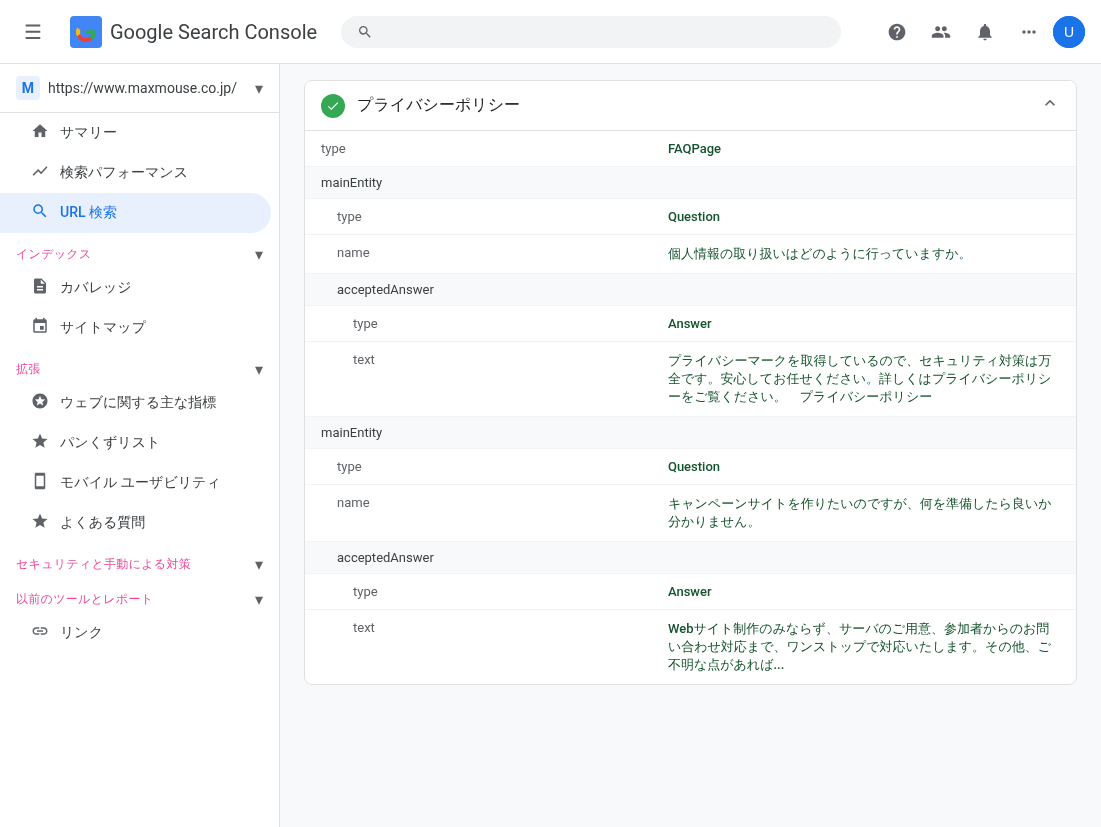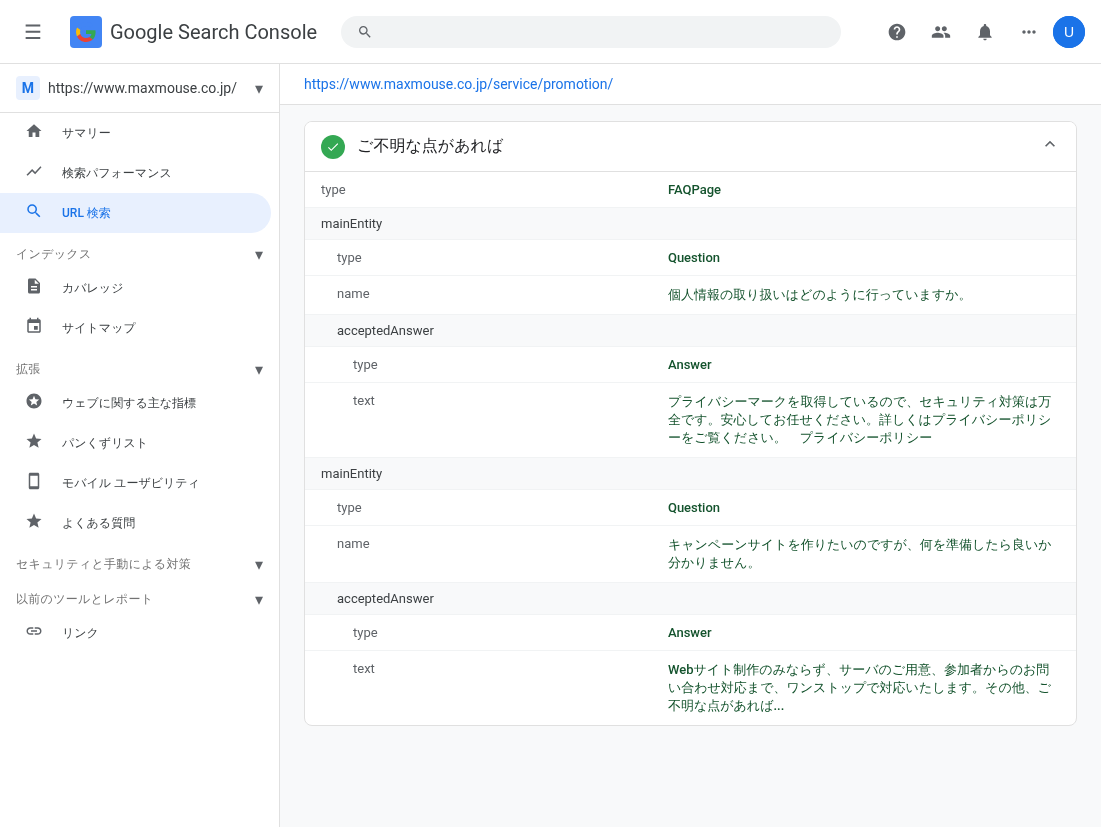--- a/index.html
+++ b/index.html
@@ -134,28 +134,28 @@
       white-space: nowrap;
     }
     .sidebar-property-chevron {
       color: #5f6368;
       font-size: 16px;
     }
 
     .sidebar-nav-item {
       display: flex;
       align-items: center;
-      padding: 0 22px;
+      padding: 0 28px;
       height: 40px;
-      gap: 16px;
+      gap: 8px;
       cursor: pointer;
       border-radius: 0 20px 20px 0;
       margin-right: 8px;
       color: #3c4043;
-      font-size: 12px;
+      font-size: 14px;
     }
     .sidebar-nav-item.active {
       background: #e8f0fe;
       color: #1a73e8;
       font-weight: 500;
     }
     .sidebar-nav-item .nav-icon {
       font-size: 18px;
       color: #5f6368;
       width: 24px;
@@ -164,21 +164,21 @@
     .sidebar-nav-item.active .nav-icon { color: #1a73e8; }
 
     .sidebar-section {
       padding: 12px 16px 4px 16px;
       display: flex;
       align-items: center;
       justify-content: space-between;
     }
     .sidebar-section-label {
       font-size: 12px;
-      color: #737373;
+      color: #ec4899;
       font-weight: 500;
       letter-spacing: 0.3px;
     }
     .sidebar-section-chevron {
       color: #5f6368;
       font-size: 16px;
       cursor: pointer;
     }
 
     
@@ -439,34 +439,31 @@
       <span class="nav-icon">
         <svg width="18" height="18" viewBox="0 0 24 24" fill="#5f6368">
             <path d="M3.9 12c0-1.71 1.39-3.1 3.1-3.1h4V7H7c-2.76 0-5 2.24-5 5s2.24 5 5 5h4v-1.9H7c-1.71 0-3.1-1.39-3.1-3.1zM8 13h8v-2H8v2zm9-6h-4v1.9h4c1.71 0 3.1 1.39 3.1 3.1s-1.39 3.1-3.1 3.1h-4V17h4c2.76 0 5-2.24 5-5s-2.24-5-5-5z"></path>
           </svg>
       </span>
       <span>リンク</span>
     </div>
   </nav>
 
   <main class="main">
-    <div class="url-bar">
-      <span>https://www.maxmouse.co.jp/service/promotion/</span>
-    </div>
 
     <div class="content-area">
       <div class="card">
 
         <div class="card-header">
           <div class="card-header-icon">
             <svg width="14" height="14" viewBox="0 0 24 24" fill="white">
                 <path d="M9 16.17L4.83 12l-1.42 1.41L9 19 21 7l-1.41-1.41z"></path>
               </svg>
           </div>
-          <span class="card-header-title">ご不明な点があれば</span>
+          <span class="card-header-title">プライバシーポリシー</span>
           <span class="card-header-collapse">
             <svg width="20" height="20" viewBox="0 0 24 24" fill="#5f6368">
                 <path d="M7.41 15.41L12 10.83l4.59 4.58L18 14l-6-6-6 6z"></path>
               </svg>
           </span>
         </div>
 
         <table class="data-table">
           <tbody id="table-body">
           <tr>

